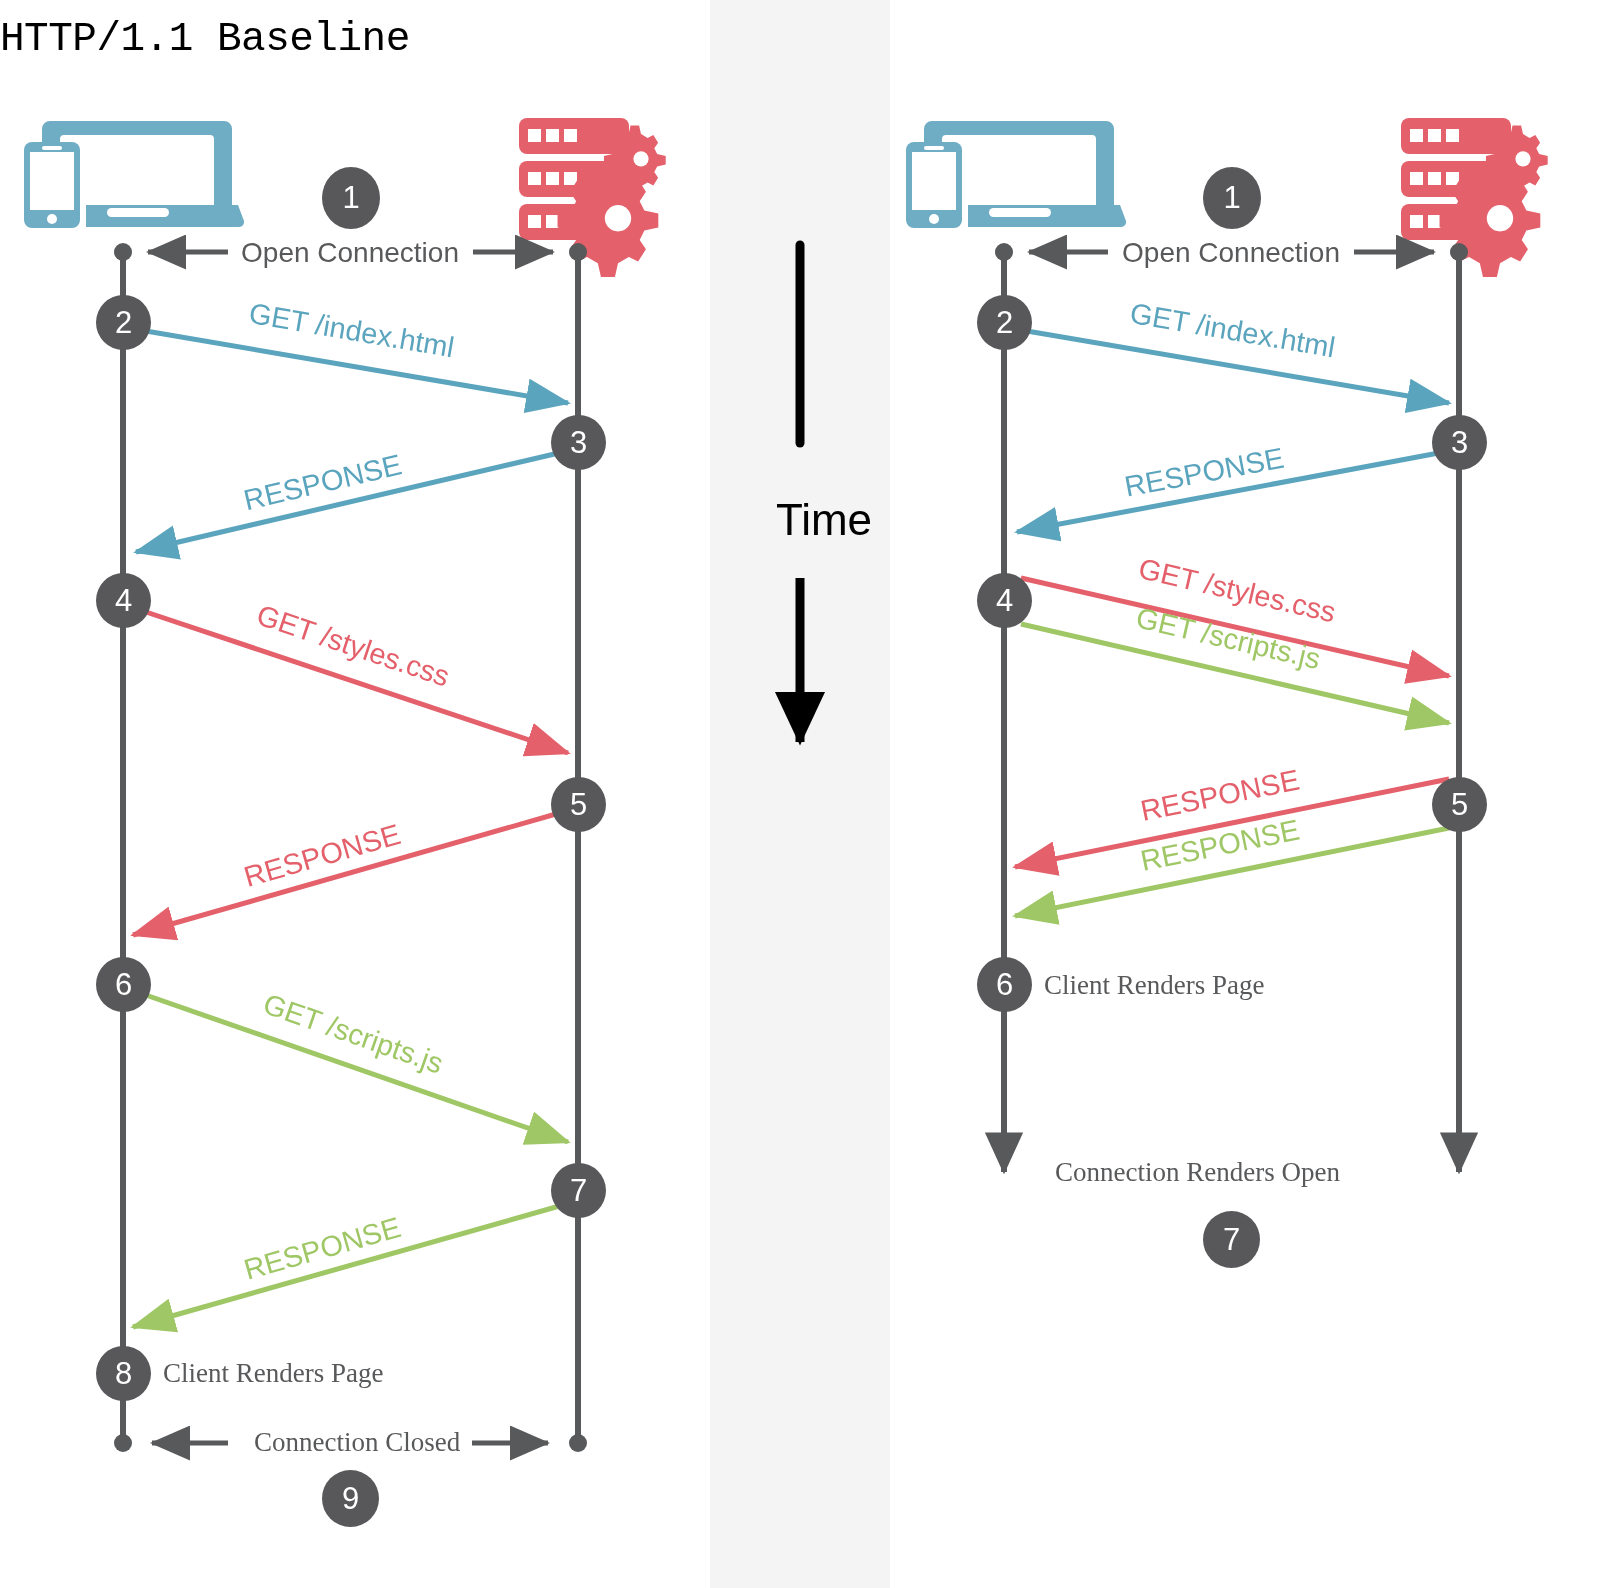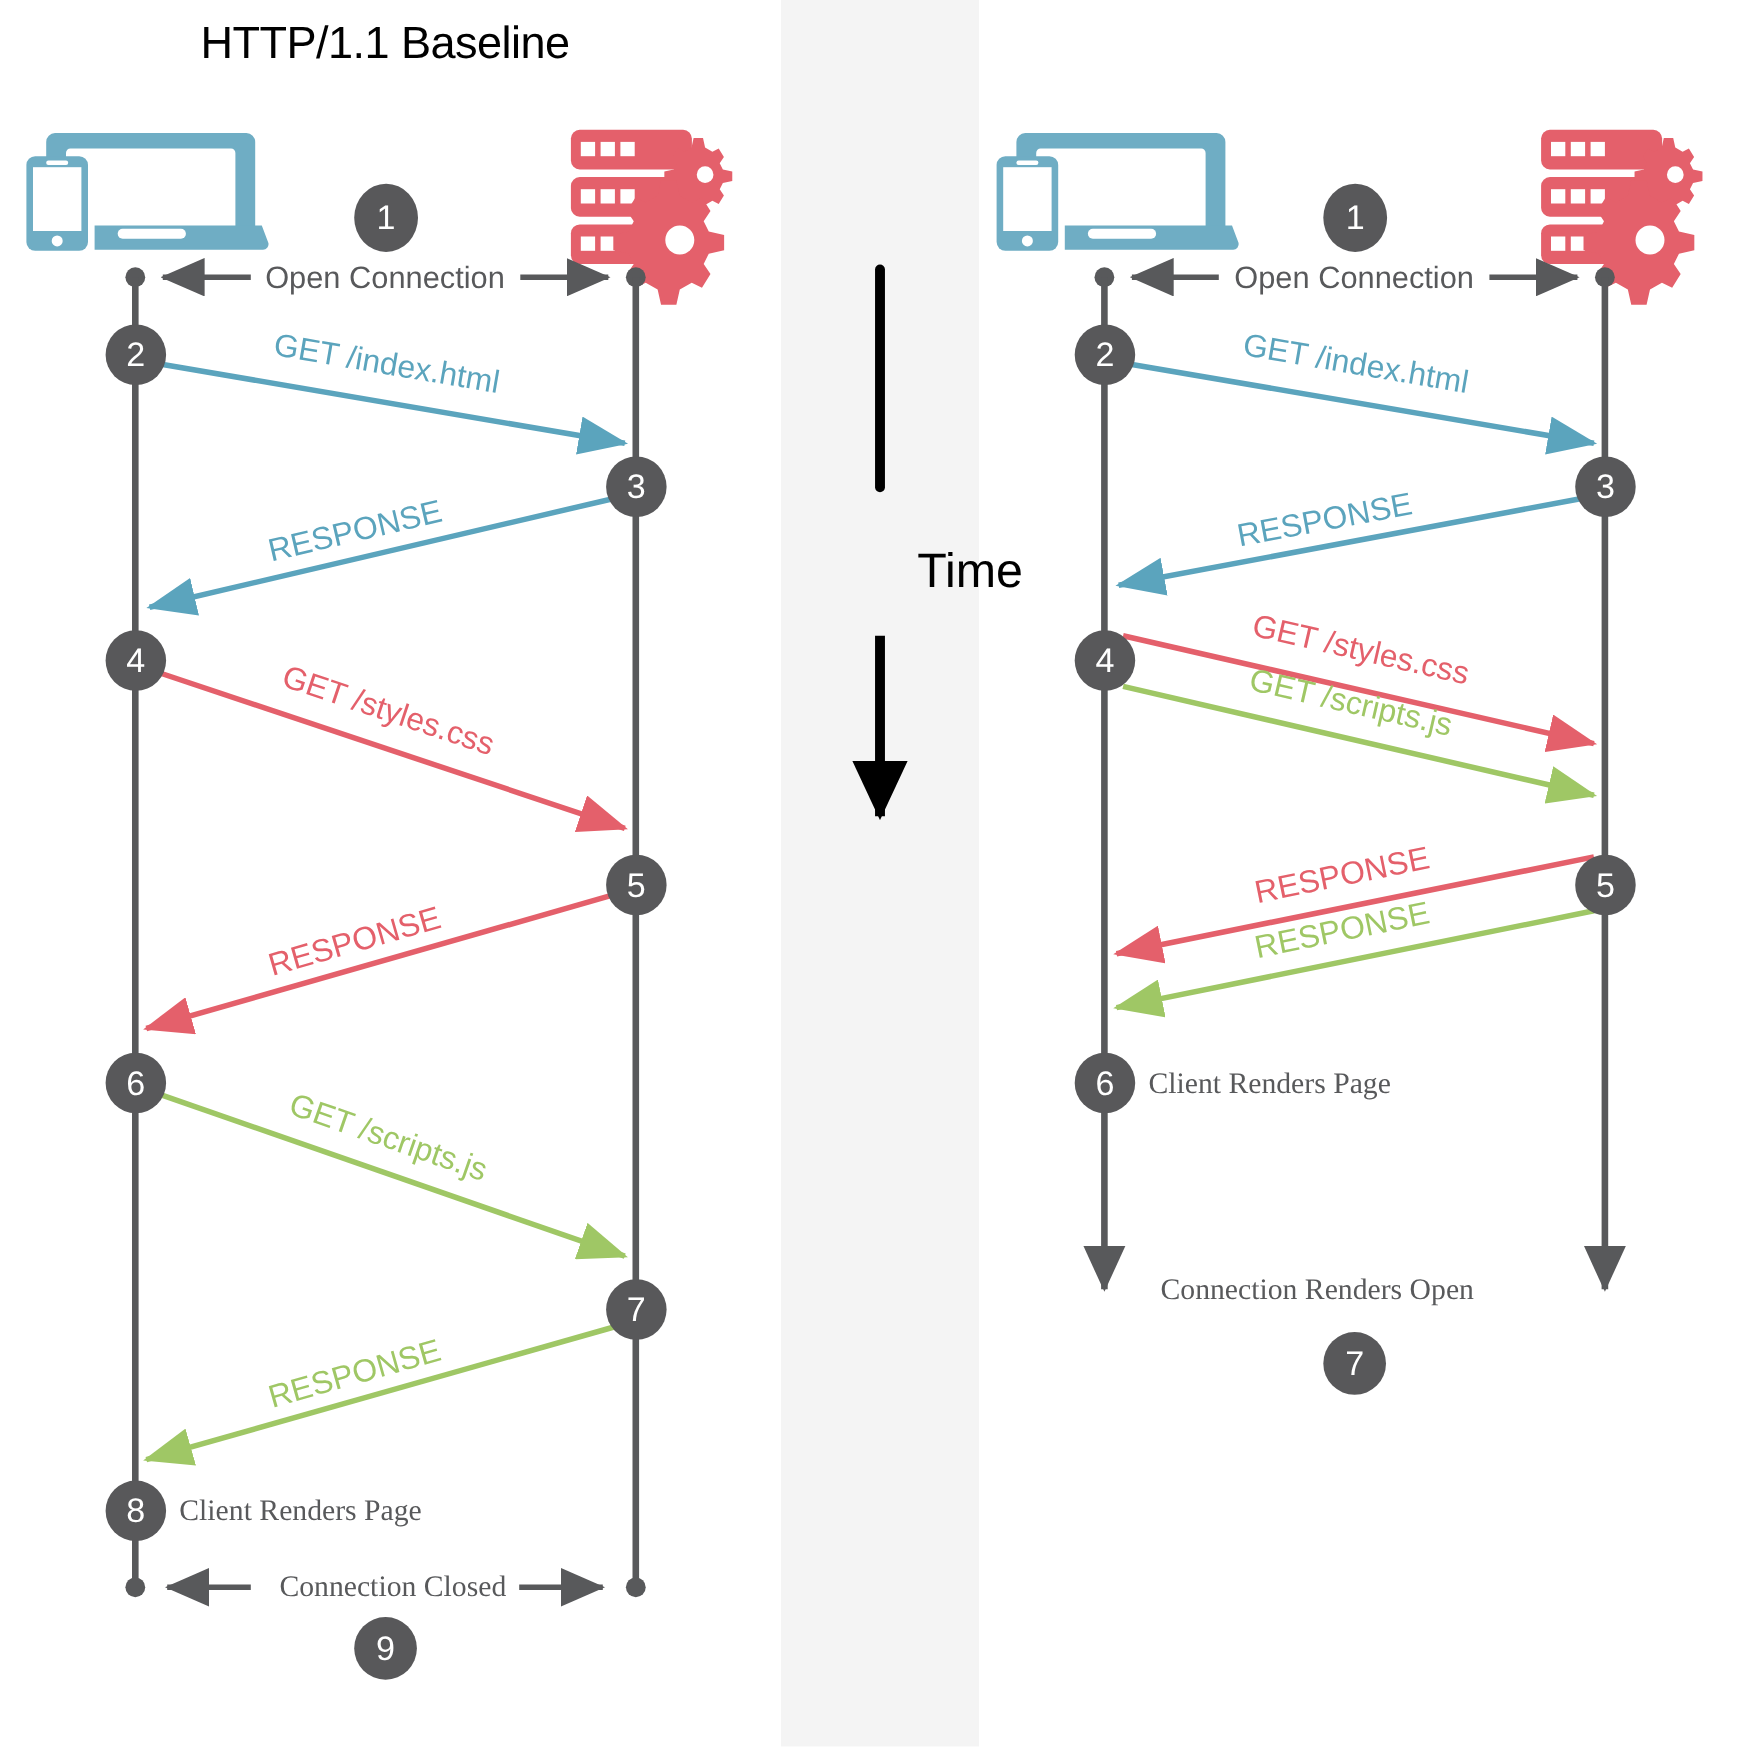--- a/index.html
+++ b/index.html
@@ -1,29 +1,29 @@
 <!DOCTYPE html>
 <html><head>
 <meta charset="utf-8">
 <style>
   html,body{margin:0;padding:0;background:#ffffff;}
   body{width:1602px;height:1588px;font-family:"Liberation Sans", sans-serif;}
   #stage{position:relative;width:1602px;height:1588px;overflow:hidden;background:#fff;}
   .panel-title{
-    position:absolute;text-align:center;font-size:41px;color:#000;
-    font-family:Liberation Sans, sans-serif;font-weight:400;letter-spacing:-0.5px;
+    position:absolute;text-align:left;font-size:41px;color:#000;
+    font-family:Liberation Mono, monospace;font-weight:400;letter-spacing:-0.5px;
   }
   #title-left{left:0;top:16px;width:700px;}
   #title-right{left:888px;top:16px;width:714px;}
   #divider{position:absolute;left:710px;top:0;width:180px;height:1588px;background:#f4f4f4;}
   svg.layer{position:absolute;left:0;top:0;width:1602px;height:1588px;}
   .lbl{font-family:"Liberation Sans", sans-serif;}
   .time-word{
     position:absolute;font-size:44px;color:#000;font-weight:400;
-    font-family:"Liberation Sans", sans-serif;text-align:right;width:180px;left:750px;top:495px;
+    font-family:"Liberation Sans", sans-serif;text-align:center;width:180px;left:734px;top:495px;
   }
   .note{
     position:absolute;font-size:27px;color:#58595b;
     font-family:Liberation Serif, serif;white-space:nowrap;
   }
 </style>
 </head>
 <body>
 
 <div id="stage">

